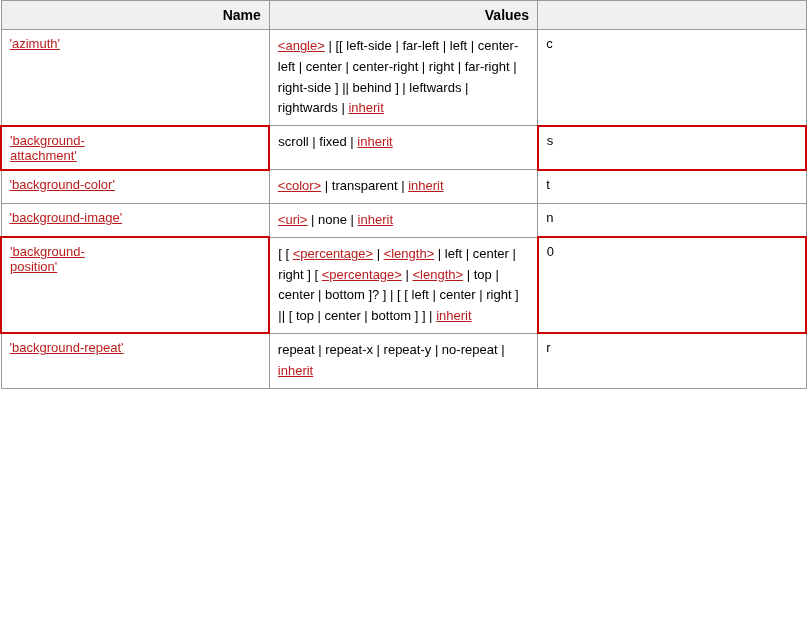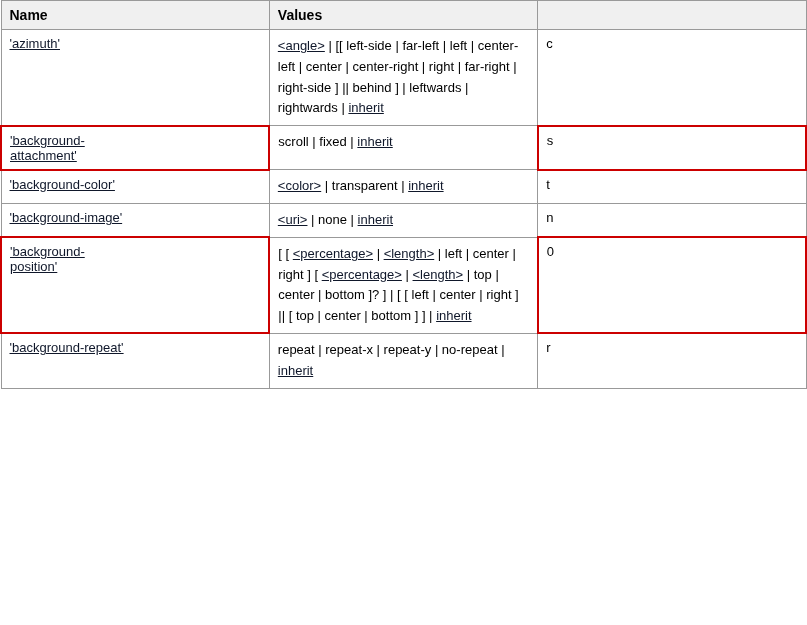--- a/index.html
+++ b/index.html
@@ -14,35 +14,35 @@
       table-layout: fixed;
     }
     th, td {
       border: 1px solid #999;
       padding: 6px 8px;
       vertical-align: top;
     }
     th {
       background: #f0f0f0;
       font-weight: bold;
-      text-align: left;
+      text-align: right;
       font-size: 14px;
     }
     td.name-cell {
       width: 160px;
     }
     td.values-cell {
       width: 560px;
       border-radius: 20px;
     }
     td.initial-cell {
       width: 87px;
     }
     a {
-      color: #0f172a;
+      color: #b91c1c;
       text-decoration: underline;
     }
     .values-text {
       line-height: 1.6;
     }
     .values-text a {
       text-decoration: underline;
     }
   </style>
 </head>

